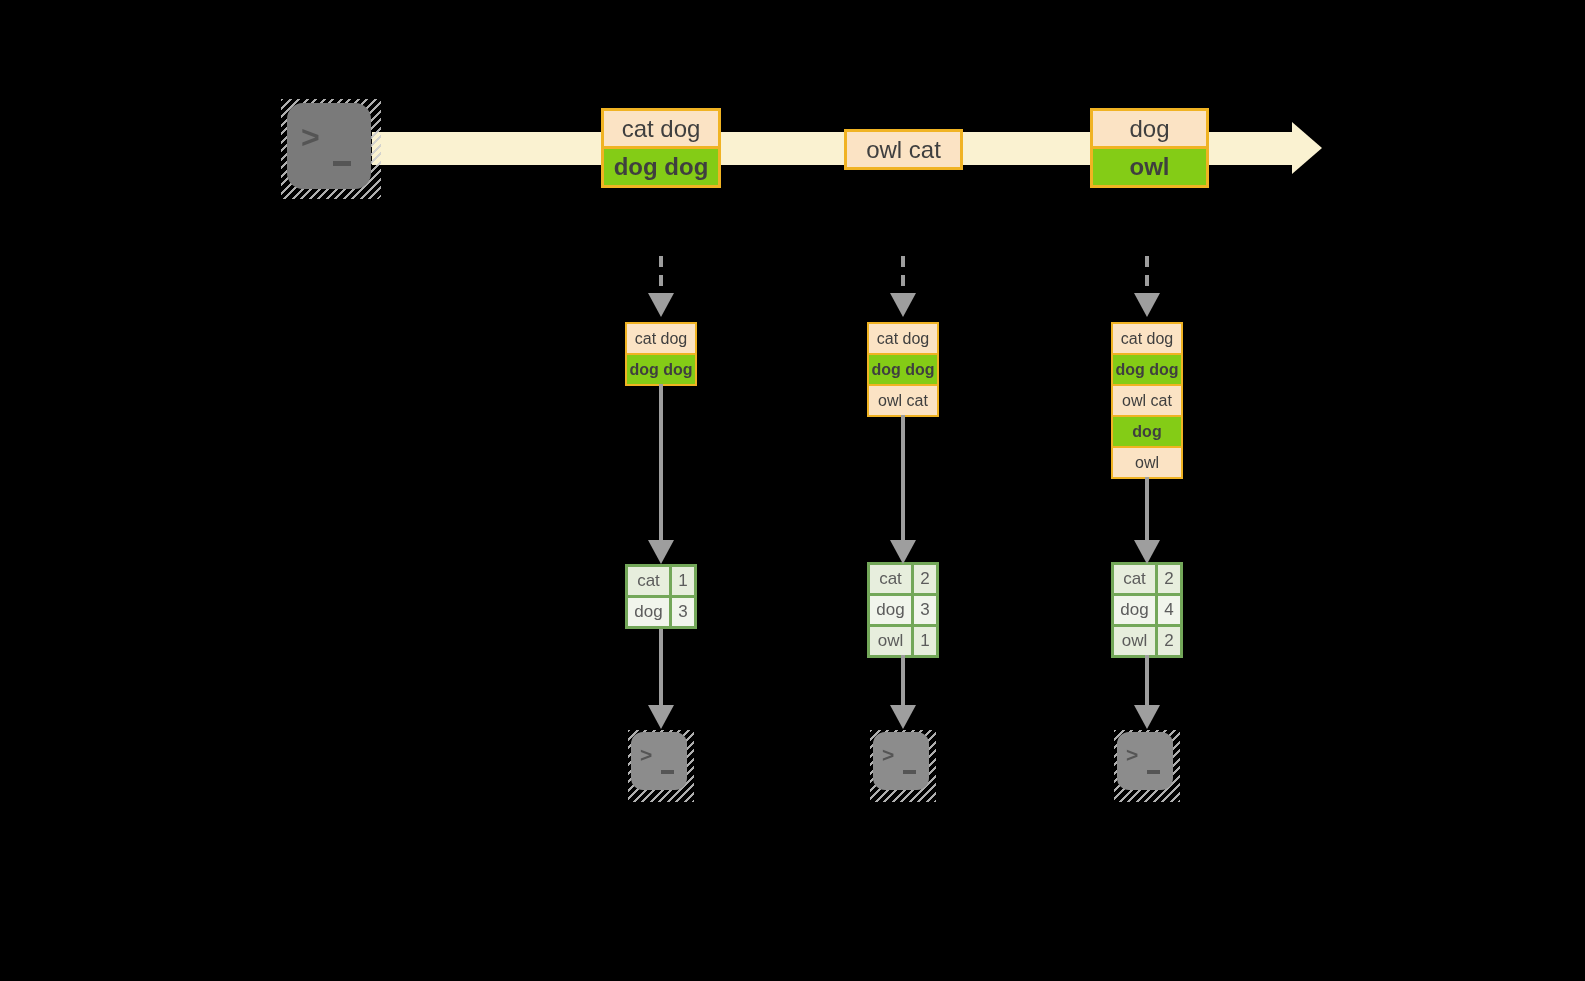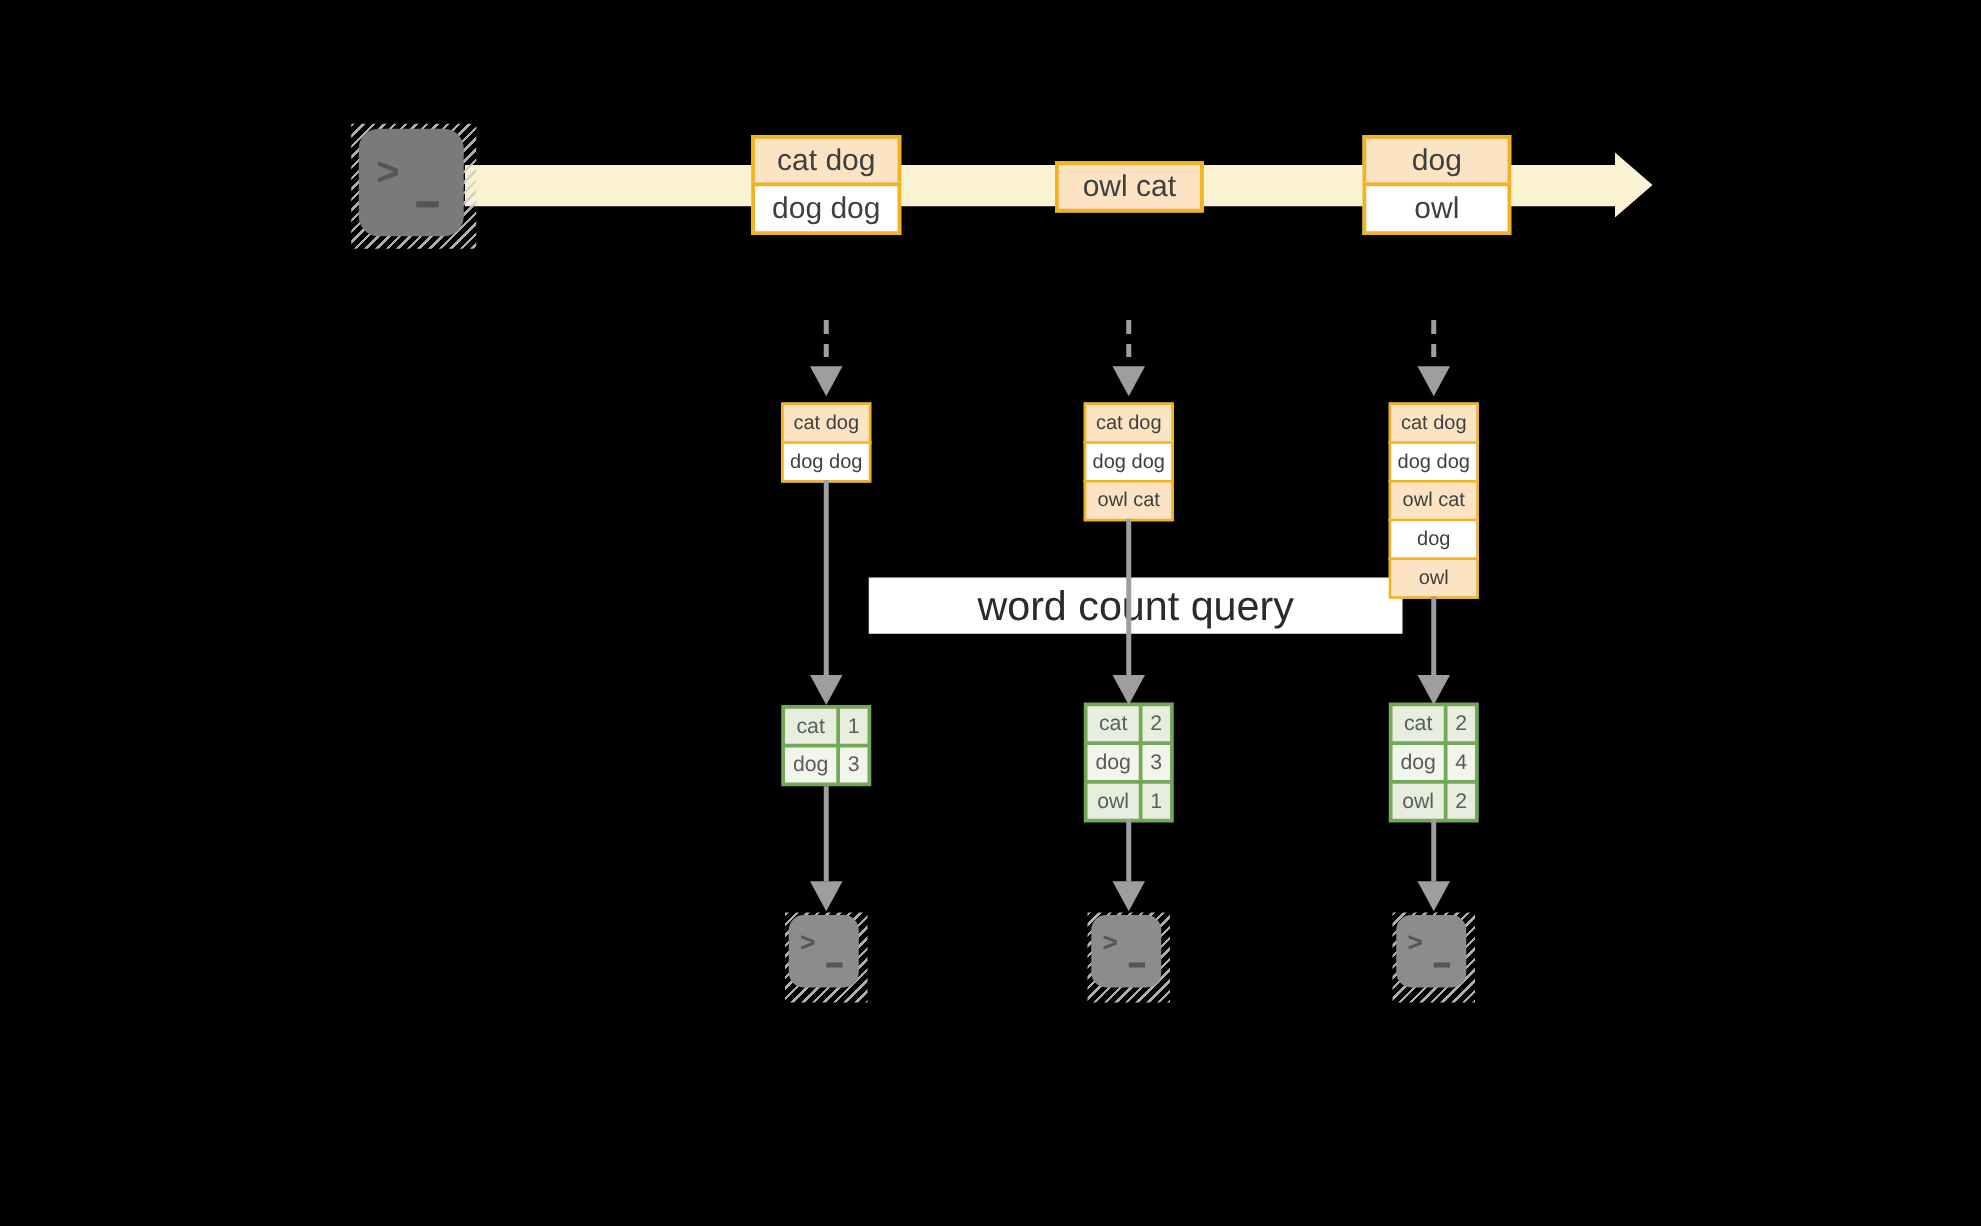--- a/index.html
+++ b/index.html
@@ -18,21 +18,21 @@
     border-left:30px solid #faf2d1;
   }
 
   
   .ebox{
     box-sizing:border-box;border:3px solid #f0b323;
     display:flex;align-items:center;justify-content:center;
     font-size:24px;color:#3f3f3f;z-index:3;
   }
   .peach{background:#fbe3c4;}
-  .cream{background:#ffffff;}
+  .cream{background:#84cc16;font-weight:bold;}
 
   
   .sbox{
     box-sizing:border-box;border:2px solid #f0b323;
     display:flex;align-items:center;justify-content:center;
     font-size:16px;color:#3f3f3f;z-index:6;
   }
 
   
   .vline{width:4px;background:#9e9e9e;z-index:7;}
@@ -122,21 +122,20 @@
   <div class="abs sbox peach" style="left:867px;top:322px;width:72px;height:33px;">cat dog</div>
   <div class="abs sbox cream" style="left:867px;top:353px;width:72px;height:33px;">dog dog</div>
   <div class="abs sbox peach" style="left:867px;top:384px;width:72px;height:33px;">owl cat</div>
 
   <div class="abs sbox peach" style="left:1111px;top:322px;width:72px;height:33px;">cat dog</div>
   <div class="abs sbox cream" style="left:1111px;top:353px;width:72px;height:33px;">dog dog</div>
   <div class="abs sbox peach" style="left:1111px;top:384px;width:72px;height:33px;">owl cat</div>
   <div class="abs sbox cream" style="left:1111px;top:415px;width:72px;height:33px;">dog</div>
   <div class="abs sbox peach" style="left:1111px;top:446px;width:72px;height:33px;">owl</div>
 
-  <div class="abs qlabel" style="left:695px;top:462px;width:427px;height:45px;">word count query</div>
 
   <div class="abs vline" style="left:659px;top:384px;height:156px;"></div>
   <div class="abs vhead" style="left:648px;top:540px;"></div>
 
   <div class="abs vline" style="left:901px;top:415px;height:125px;"></div>
   <div class="abs vhead" style="left:890px;top:540px;"></div>
 
   <div class="abs vline" style="left:1145px;top:477px;height:63px;"></div>
   <div class="abs vhead" style="left:1134px;top:540px;"></div>
 

